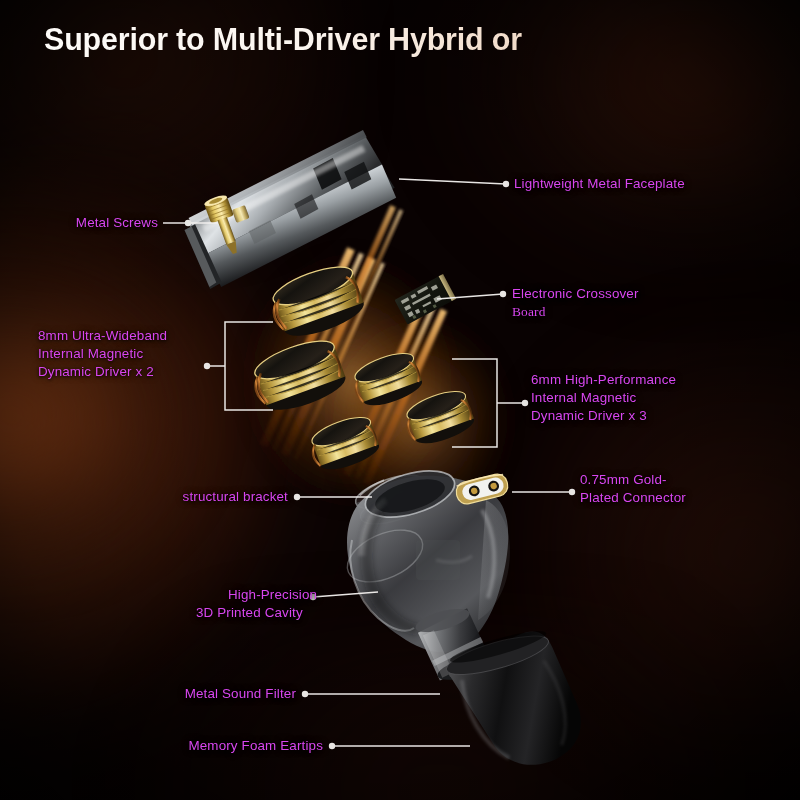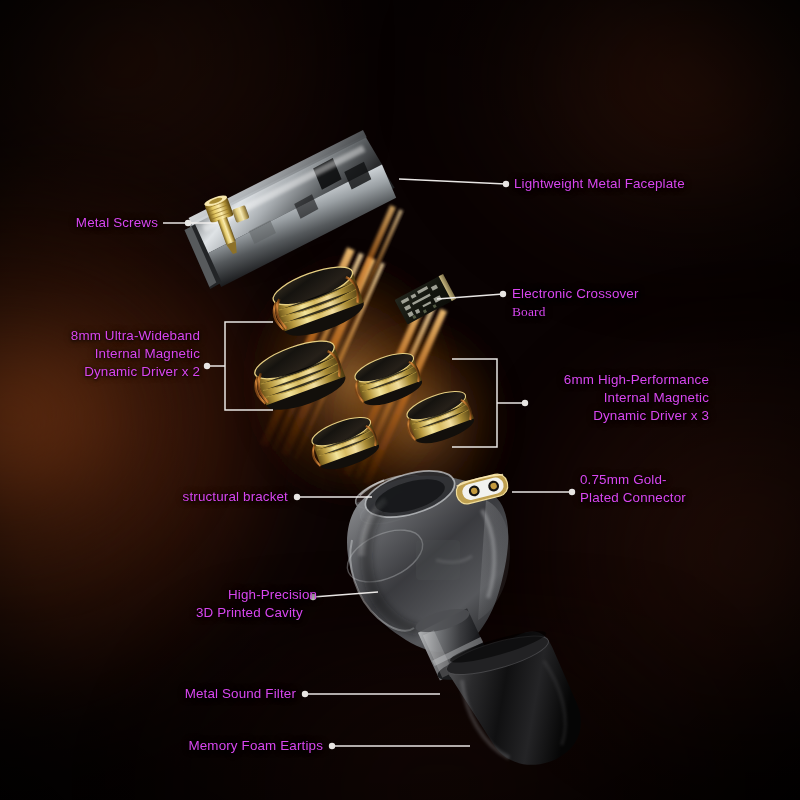--- a/index.html
+++ b/index.html
@@ -77,36 +77,37 @@
   #leaders { position:absolute; inset:0; z-index:20; pointer-events:none; }
 
   
   .label {
     position:absolute; z-index:25;
     color:#d946ef; font-size:13.4px; line-height:17.5px;
     letter-spacing:0.15px; white-space:pre;
     text-shadow:0 1px 3px rgba(0,0,0,0.95), 0 0 7px rgba(0,0,0,0.75);
   }
   .label.r { text-align:right; }
-  .label.c { text-align:right; }
+  .label.c { text-align:left; }
 </style>
 </head>
 <body>
 
 <div id="stage">
   <div class="bg-glow glow-topleft"></div>
   <div class="bg-glow glow-topright"></div>
   <div class="bg-glow glow-left"></div>
   <div class="bg-glow glow-left2"></div>
   <div class="bg-glow glow-right-mid"></div>
   <div class="bg-glow glow-bottom"></div>
   <div class="vignette"></div>
 </div>
 
 <div id="headline">
+  <span class="hl l1">Superior to Multi-Driver Hybrid or</span>
 </div>
 
 <svg id="art" viewBox="0 0 800 800" width="800" height="800">
   <defs>
 
     <linearGradient id="gFaceTop" x1="0" y1="0" x2="1" y2="0.5">
       <stop offset="0" stop-color="#3a3b3d"></stop>
       <stop offset="0.18" stop-color="#8f9396"></stop>
       <stop offset="0.36" stop-color="#dfe3e6"></stop>
       <stop offset="0.55" stop-color="#a9aeb2"></stop>

